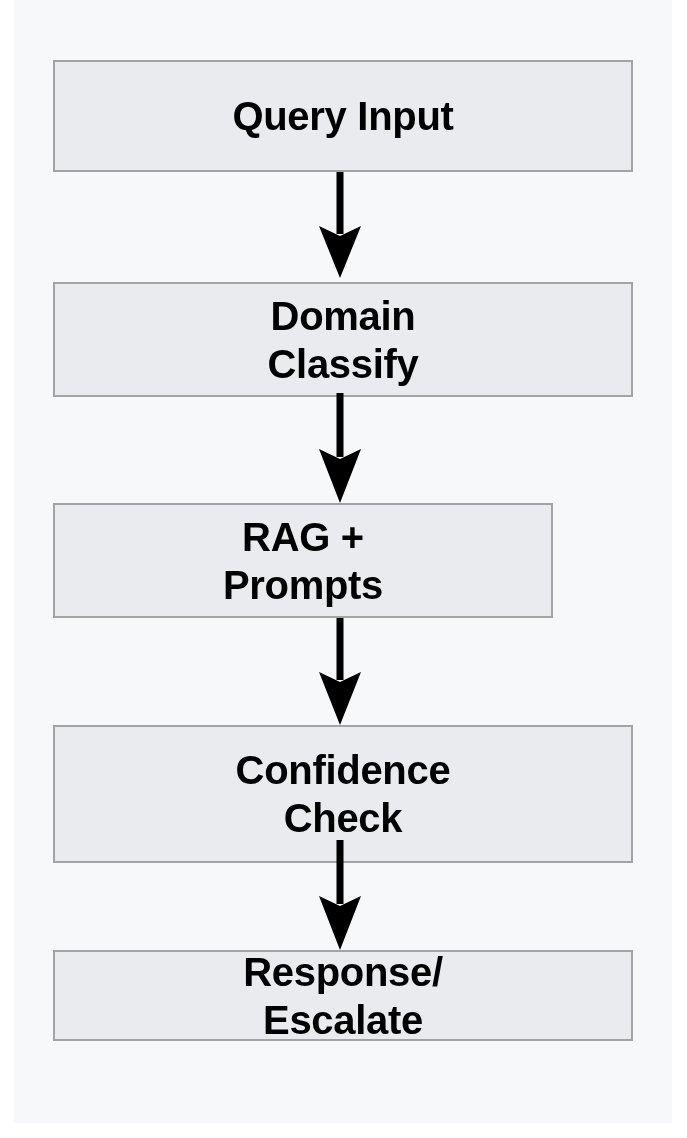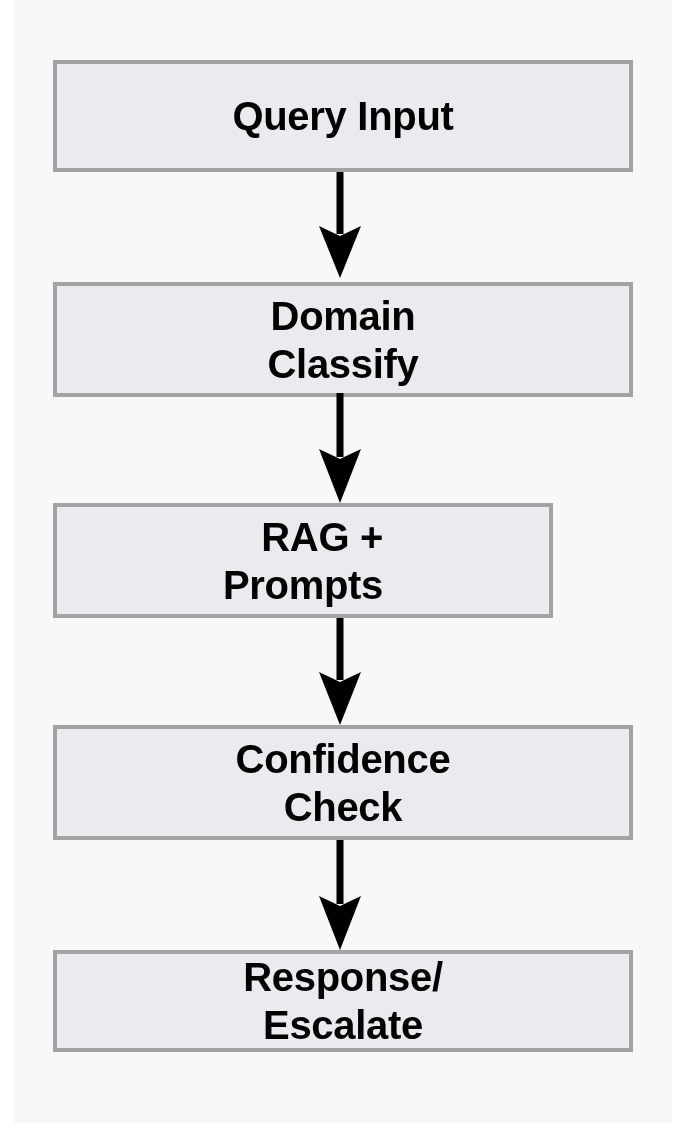--- a/index.html
+++ b/index.html
@@ -21,21 +21,21 @@
     width: 658px;
     height: 1123px;
     background: #f7f8fa;
   }
 
   
   .node {
     position: absolute;
     box-sizing: border-box;
     background: #e9ebef;
-    border: 4px solid #a3a3a3;
+    border: 2px solid #a3a3a3;
     display: flex;
     align-items: center;
     justify-content: center;
     text-align: center;
   }
   .node-label {
     font-family: "Liberation Sans", sans-serif;
     font-weight: bold;
     font-size: 40px;
     line-height: 48px;
@@ -75,46 +75,46 @@
 
   <div class="edge" style="left:296px; top:393px; height:110px;">
     <span>
       <svg width="60" height="110" viewBox="0 0 60 110">
         <path d="M26.5 0 L33.5 0 L33.5 64 L26.5 64 Z" fill="#000000"></path>
         <path d="M30 110 L9 56 L30 66 L51 56 Z" fill="#000000"></path>
       </svg>
     </span>
   </div>
 
-  <div class="node" style="left:39px; top:503px; width:500px; height:115px;text-align:right;">
+  <div class="node" style="left:39px; top:503px; width:500px; height:115px;">
     <span class="node-label">RAG +
 Prompts</span>
   </div>
 
   <div class="edge" style="left:296px; top:618px; height:107px;">
     <span>
       <svg width="60" height="107" viewBox="0 0 60 107">
         <path d="M26.5 0 L33.5 0 L33.5 62 L26.5 62 Z" fill="#000000"></path>
         <path d="M30 107 L9 54 L30 64 L51 54 Z" fill="#000000"></path>
       </svg>
     </span>
   </div>
 
-  <div class="node" style="left:39px; top:725px; width:580px; height:115px;">
+  <div class="node" style="left:39px; top:725px; width:580px; height:138px;">
     <span class="node-label">Confidence
 Check</span>
   </div>
 
   <div class="edge" style="left:296px; top:840px; height:110px;">
     <span>
       <svg width="60" height="110" viewBox="0 0 60 110">
         <path d="M26.5 0 L33.5 0 L33.5 64 L26.5 64 Z" fill="#000000"></path>
         <path d="M30 110 L9 56 L30 66 L51 56 Z" fill="#000000"></path>
       </svg>
     </span>
   </div>
 
-  <div class="node" style="left:39px; top:950px; width:580px; height:102px;">
+  <div class="node" style="left:39px; top:950px; width:580px; height:91px;">
     <span class="node-label">Response/
 Escalate</span>
   </div>
 
 </div>
 
 </body></html>

